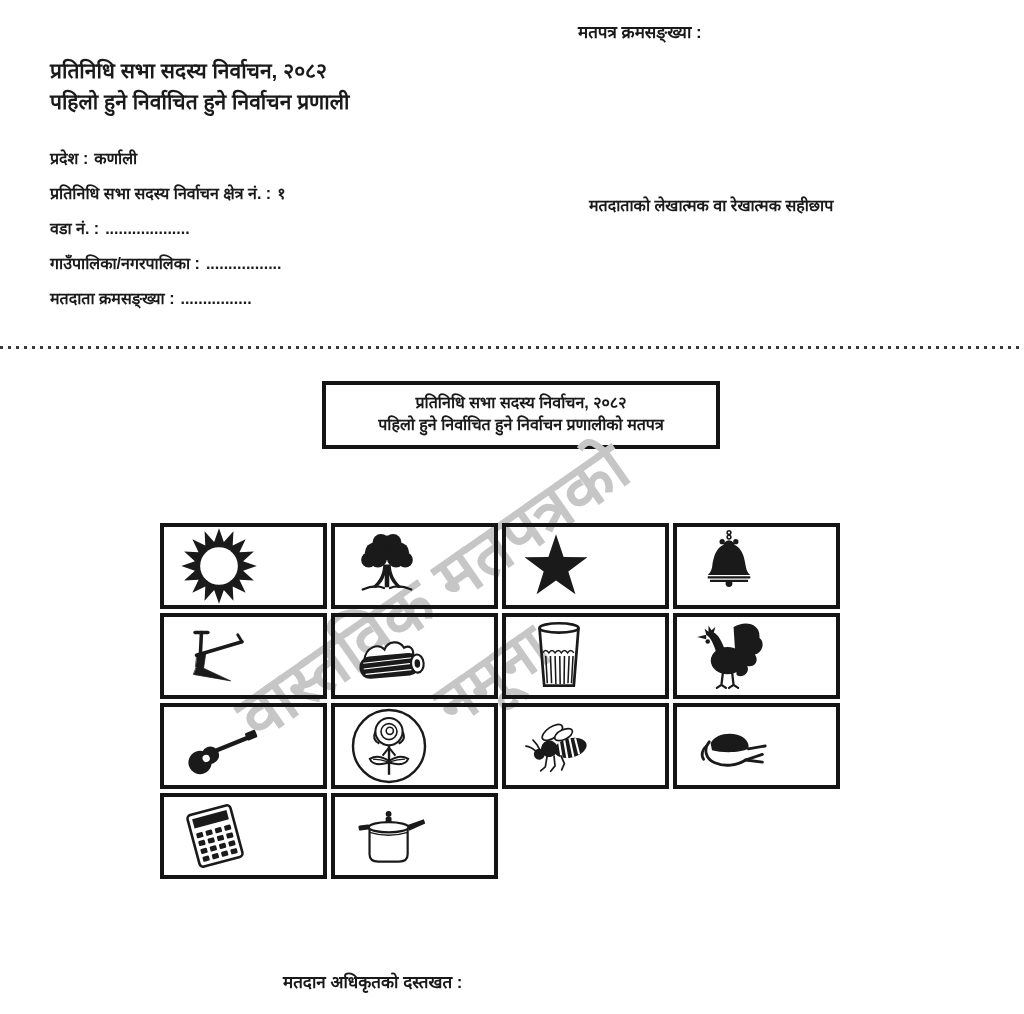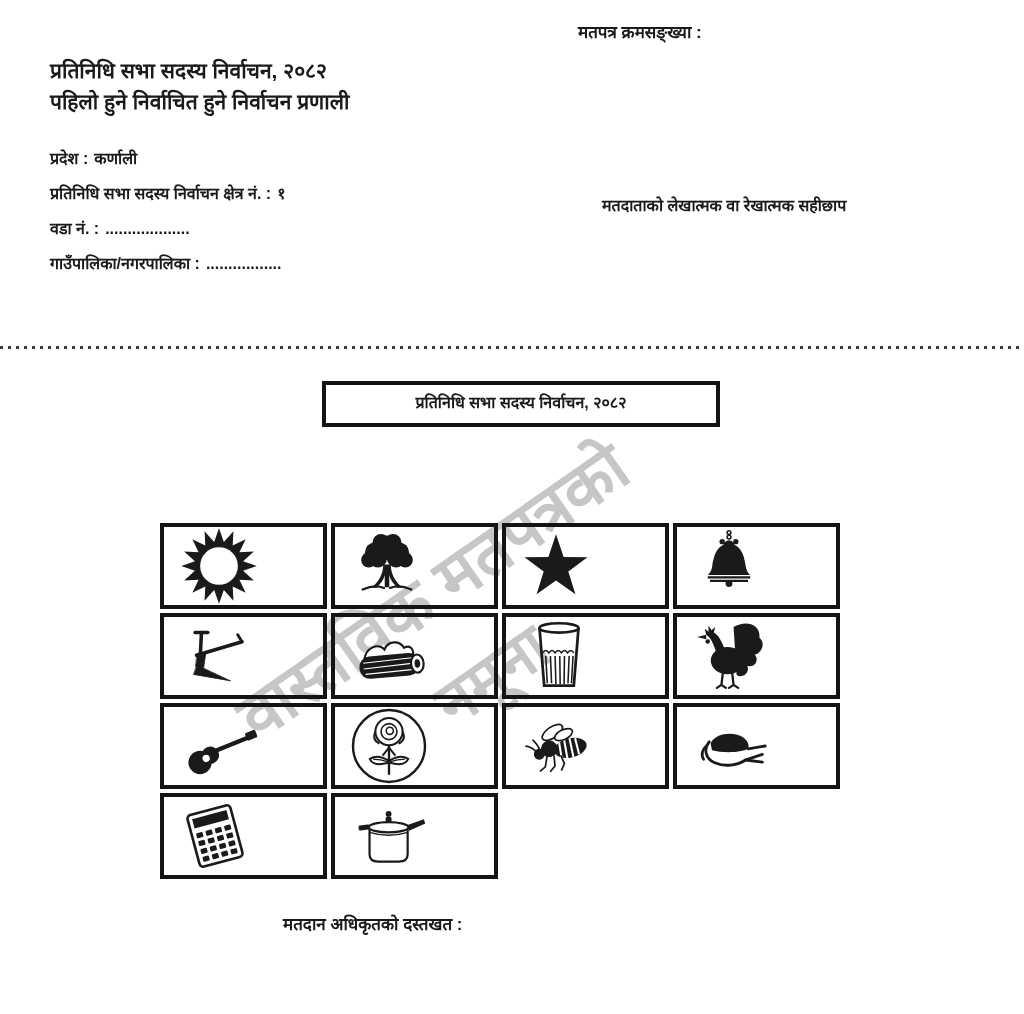--- a/index.html
+++ b/index.html
@@ -7,41 +7,41 @@
         font-family:"Liberation Sans",sans-serif;color:#1a1a1a;}
   
   .serial{position:absolute;left:578px;top:20px;font-size:17px;font-weight:700;}
   
   .hdr{position:absolute;left:50px;top:55px;font-size:21px;font-weight:700;line-height:31px;}
   
   .fields{position:absolute;left:50px;top:131px;display:flex;flex-direction:column;gap:13px;
           font-size:16px;font-weight:700;margin-top:16px;}
   .field span{margin-right:6px;}
   
-  .voter-sign{position:absolute;left:602px;top:194px;font-size:16px;font-weight:700;}
+  .voter-sign{position:absolute;left:589px;top:194px;font-size:16px;font-weight:700;}
   
   .divider{position:absolute;left:0;top:346px;width:1024px;height:3px;
            background:repeating-linear-gradient(90deg,#3a3a3a 0 3px,transparent 3px 8px);}
   
   .instr{position:absolute;left:322px;top:381px;width:382px;border:4px solid #141414;
          text-align:center;font-size:16px;font-weight:700;line-height:22px;padding:7px 4px 9px;}
   
   .wm{position:absolute;left:150px;top:430px;width:620px;height:400px;
       display:flex;flex-direction:column;align-items:center;justify-content:center;gap:16px;
       transform:rotate(-35deg);color:#c6c6c6;font-weight:700;pointer-events:none;z-index:0;}
   .wm .l1{font-size:66px;white-space:nowrap;}
   .wm .l2{font-size:62px;}
   
   .grid{position:absolute;left:160px;top:523px;display:grid;z-index:1;
         grid-template-columns:repeat(4,167px);grid-auto-rows:86px;gap:4px;}
   .cell{border:4px solid #141414;background:transparent;display:flex;align-items:center;}
   .sym-wrap{display:flex;align-items:center;padding-left:14px;}
   .sym-wrap svg{display:block;}
   
-  .officer{position:absolute;left:283px;top:912px;font-size:17px;font-weight:700;}
+  .officer{position:absolute;left:283px;top:970px;font-size:17px;font-weight:700;}
 </style>
 </head>
 <body>
 
 <div class="page">
 
   <div class="serial">मतपत्र क्रमसङ्ख्या :</div>
 
   <div class="hdr">
     <div>प्रतिनिधि सभा सदस्य निर्वाचन, २०८२</div>
@@ -54,28 +54,32 @@
     </div>
     <div class="field">
       <span>प्रतिनिधि सभा सदस्य निर्वाचन क्षेत्र नं. :</span><span>१</span>
     </div>
     <div class="field">
       <span>वडा नं. :</span><span>...................</span>
     </div>
     <div class="field">
       <span>गाउँपालिका/नगरपालिका :</span><span>.................</span>
     </div>
+    <div class="field">
+      <span>मतदाता क्रमसङ्ख्या :</span><span>................</span>
+    </div>
   </div>
 
   <div class="voter-sign">मतदाताको लेखात्मक वा रेखात्मक सहीछाप</div>
 
   <div class="divider"></div>
 
   <div class="instr">
     <div>प्रतिनिधि सभा सदस्य निर्वाचन, २०८२</div>
+    <div>पहिलो हुने निर्वाचित हुने निर्वाचन प्रणालीको मतपत्र</div>
   </div>
 
   <div class="wm">
     <div class="l1">वास्तविक मतपत्रको</div>
     <div class="l2">नमूना</div>
   </div>
 
   <div class="grid" id="symbol-grid">
       <div class="cell">
         <span class="sym-wrap">

